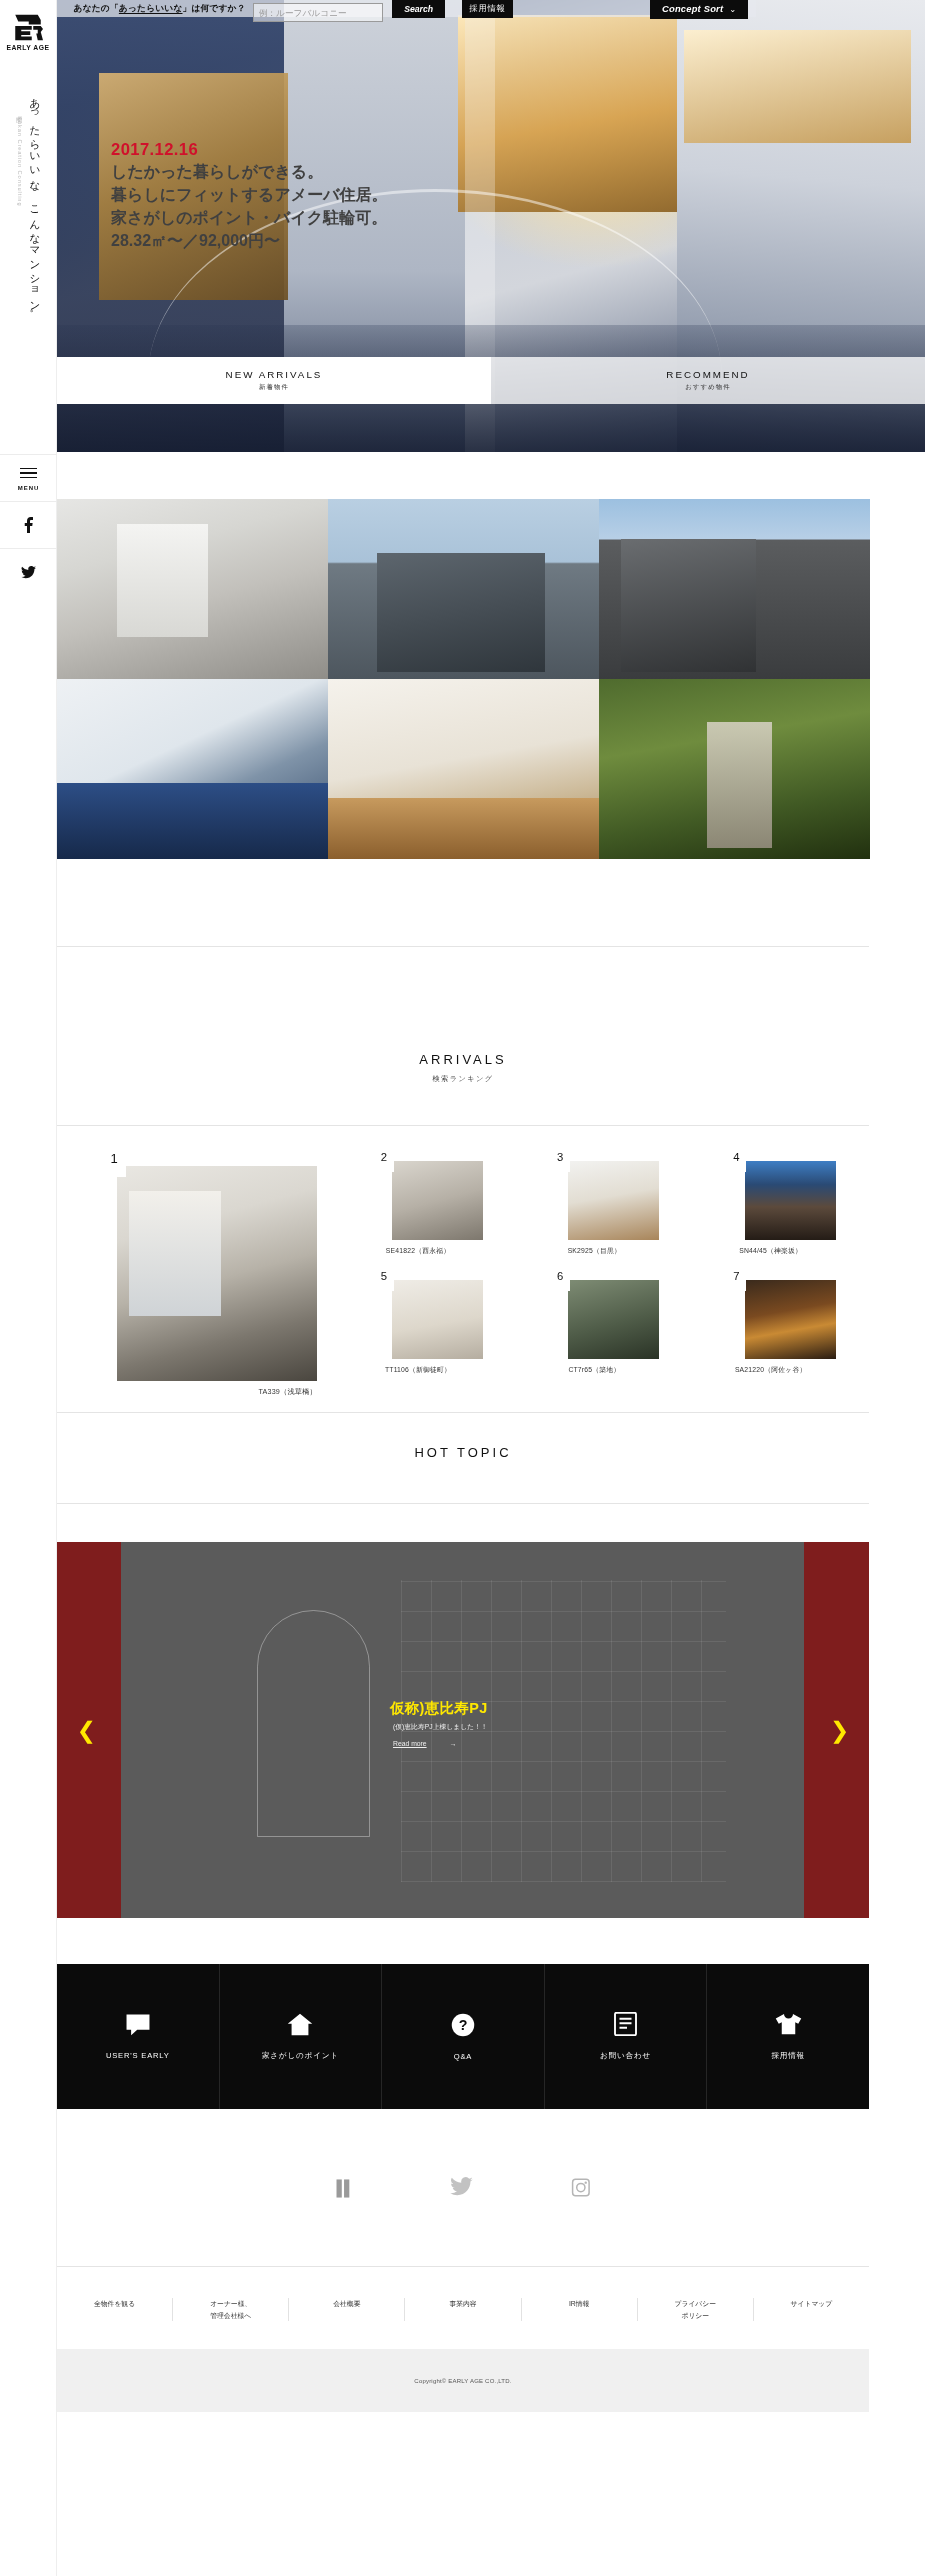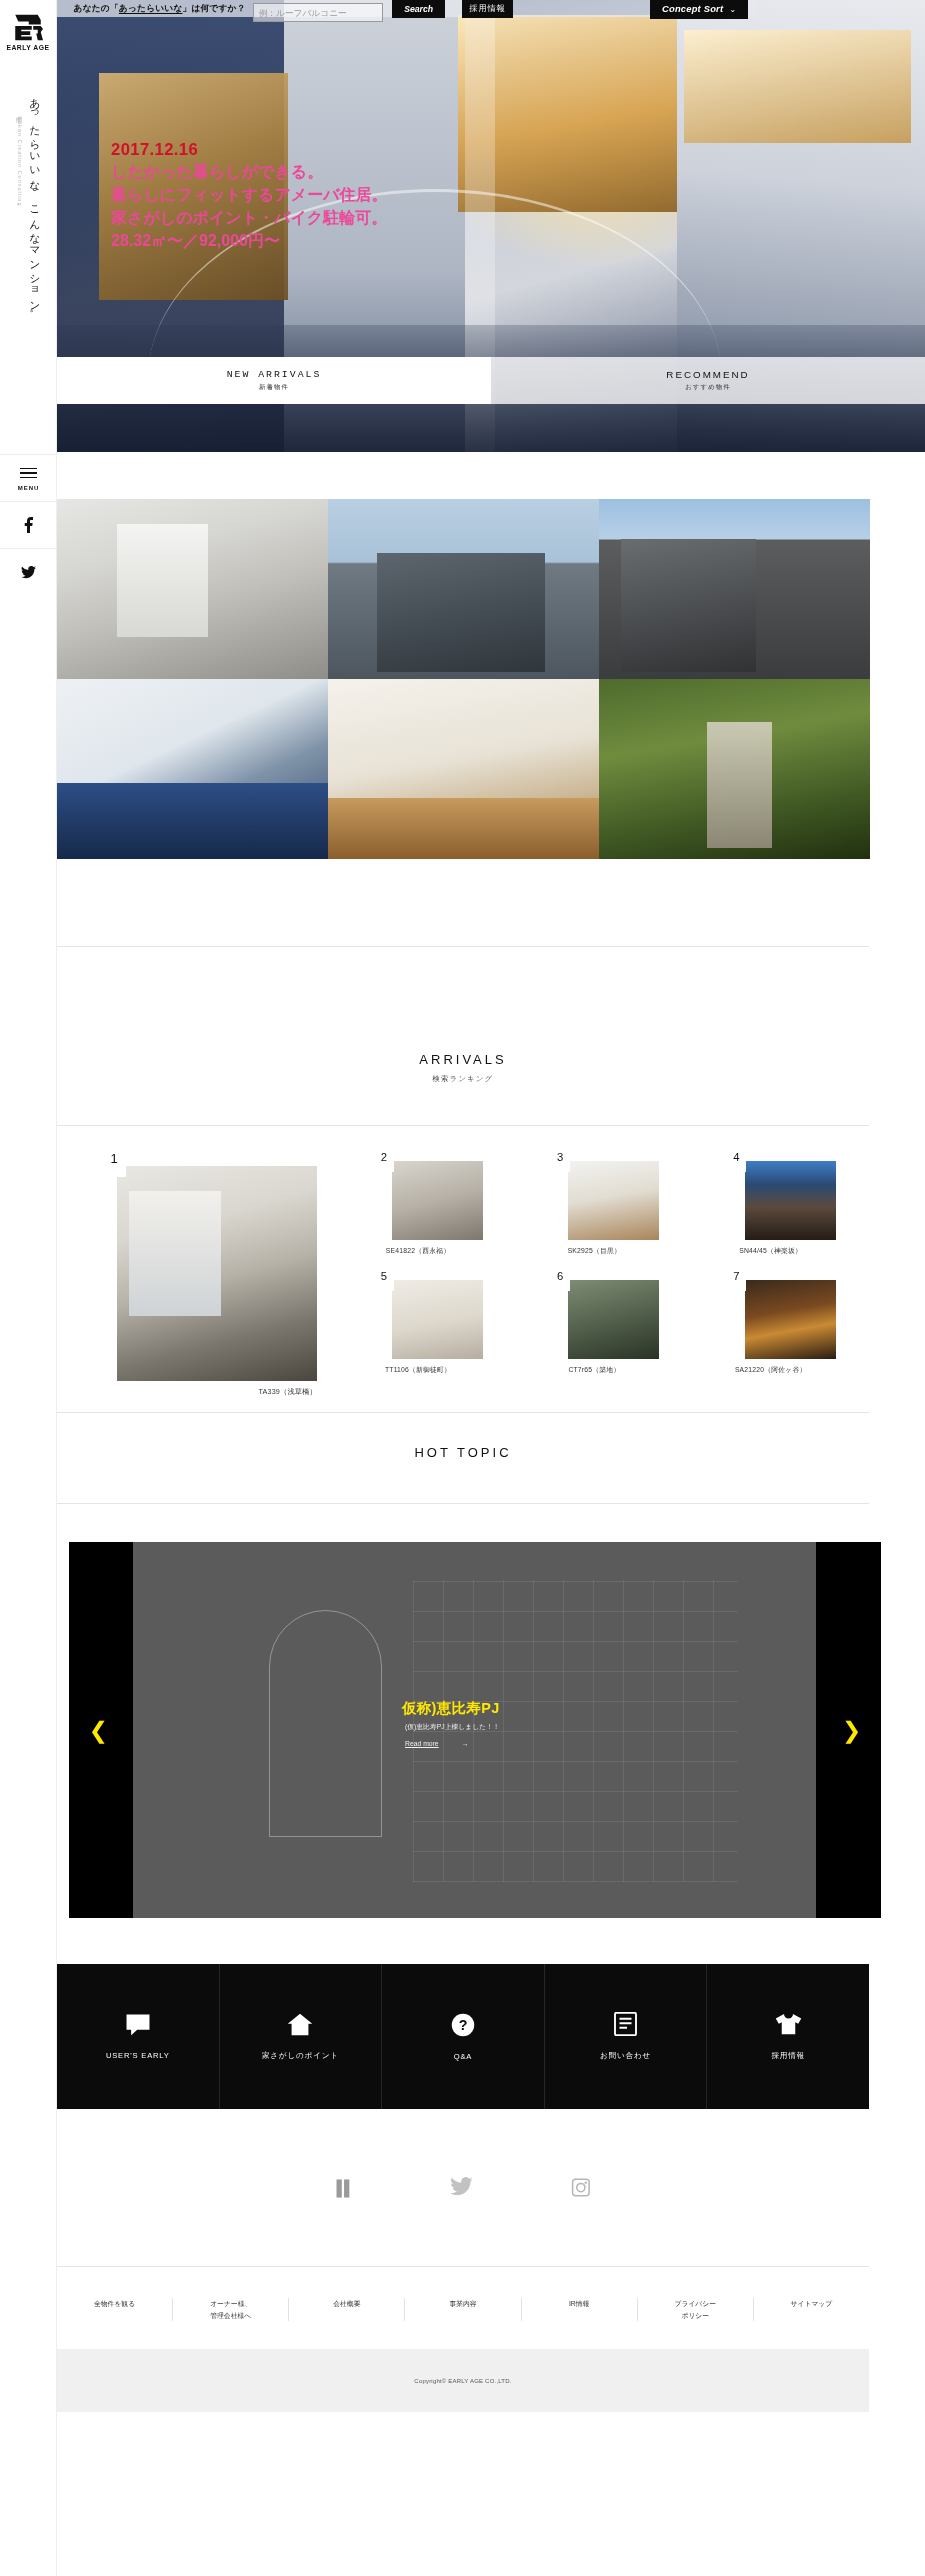--- a/index.html
+++ b/index.html
@@ -36,37 +36,37 @@
   .hero-b3{position:absolute;left:227px;top:0;width:181px;height:452px;background:linear-gradient(180deg,#cdd2da,#aeb6c4 60%,#5b6780);}
   .hero-b4{position:absolute;left:401px;top:15px;width:227px;height:197px;background:linear-gradient(170deg,#ffe9b9,#d7a24f 55%,#8d6427);opacity:.95;}
   .hero-b5{position:absolute;left:408px;top:0;width:30px;height:452px;background:rgba(255,255,255,.28);}
   .hero-b6{position:absolute;left:620px;top:0;width:249px;height:452px;background:linear-gradient(185deg,#e8eaee,#cdd2db 40%,#8f99ab 78%,#46506a);}
   .hero-b7{position:absolute;left:627px;top:30px;width:227px;height:113px;background:linear-gradient(170deg,#fff0cd,#c59a52);opacity:.9;}
   .hero-b8{position:absolute;left:0;top:325px;width:868px;height:127px;background:linear-gradient(180deg,rgba(40,52,80,.25),rgba(20,28,48,.85));}
   .hero-curve{position:absolute;left:91px;top:189px;width:574px;height:227px;border-top:3.8px solid rgba(255,255,255,.5);border-radius:60% 60% 0 0 / 100% 100% 0 0;}
 
   .hero-copy{position:absolute;left:54px;top:140px;z-index:5;}
   .hero-date{color:#d0112b;font-size:16.6px;font-weight:700;letter-spacing:0.4px;line-height:1.2;margin-bottom:1.5px;}
-  .hero-line{color:#ec4899;font-size:16px;font-weight:700;line-height:1.42;letter-spacing:0px;white-space:nowrap;}
+  .hero-line{color:#404040;font-size:16px;font-weight:700;line-height:1.42;letter-spacing:0px;white-space:nowrap;}
 
   
   .topbar{position:absolute;left:57px;top:0;width:699px;height:17px;background:rgba(230,233,238,.72);z-index:20;display:flex;align-items:center;padding:0 7.6px 0 16.6px;}
   .tb-label{font-size:8.7px;color:#111;font-weight:700;letter-spacing:0.2px;white-space:nowrap;}
   .tb-label u{text-underline-offset:1.5px;}
   .tb-input{margin-left:7.6px;width:130px;height:19px;border:0.8px solid #9a9a9a;background:rgba(255,255,255,.55);font-size:8.7px;color:#111;padding:0 4.5px;font-family:inherit;margin-top:8px;}
   .tb-input::placeholder{color:#9b9b9b;}
   .tb-btn{margin-left:9px;height:19.7px;background:#0c0c0c;color:#fff;border:none;font-size:8.7px;font-style:italic;font-weight:700;padding:0 12px;cursor:pointer;font-family:inherit;}
   .tb-recruit{margin-left:16.6px;height:19.7px;background:#0c0c0c;color:#fff;font-size:8.3px;padding:0 7.6px;display:flex;align-items:center;letter-spacing:0.8px;}
   .tb-sort{margin-left:auto;height:21px;background:#0c0c0c;color:#fff;font-size:9.4px;font-style:italic;font-weight:700;padding:0 12px;display:flex;align-items:center;gap:6px;letter-spacing:0.2px;}
   .tb-sort .cv{font-style:normal;font-weight:400;font-size:8.3px;}
 
   
   .tabs{position:absolute;left:57px;top:357px;width:868px;height:47px;display:flex;z-index:15;}
   .tab{flex:1;display:flex;flex-direction:column;align-items:center;justify-content:center;gap:2.3px;cursor:pointer;}
-  .tab.active{background:#fff;font-family:Liberation Mono, monospace;}
+  .tab.active{background:#fff;}
   .tab.inactive{background:rgba(255,255,255,.78);}
   .tab .en{font-size:9.8px;letter-spacing:2px;color:#111;font-weight:400;}
   .tab .jp{font-size:6.4px;letter-spacing:1.1px;color:#333;}
 
   
   .gallery{position:absolute;left:57px;top:499px;width:812px;display:grid;grid-template-columns:repeat(3,271px);grid-auto-rows:180px;}
   .gcell{position:relative;overflow:hidden;cursor:pointer;}
   .g1{background:linear-gradient(165deg,#e6e6e4 0%,#d6d6d2 30%,#c2c0bb 55%,#8f8d88 100%);}
   .g1:after{content:"";position:absolute;left:22%;top:14%;width:91px;height:113px;background:linear-gradient(180deg,#f4f4f2,#d8d8d4);}
   .g2{background:linear-gradient(180deg,#b9cfe2 0%,#a9c2d8 35%,#6f7a83 36%,#4d565e 100%);}
@@ -100,21 +100,21 @@
   .rk-cell .num{position:absolute;left:41px;top:0;width:19.7px;height:21px;background:#fff;display:flex;align-items:flex-start;justify-content:center;font-size:11.3px;color:#111;z-index:3;}
   .rk-cell .cap{position:absolute;left:0;top:95px;width:170px;text-align:center;font-size:6.8px;color:#333;letter-spacing:0.2px;}
   .p2{background:linear-gradient(165deg,#d9d5cd,#b6b0a6 50%,#7d776d);}
   .p3{background:linear-gradient(170deg,#f2f2f0,#e2ddd2 45%,#a8855a 100%);}
   .p4{background:linear-gradient(180deg,#3e7ec4 0%,#2a4a74 30%,#5c4a3c 58%,#241c16 100%);}
   .p5{background:linear-gradient(170deg,#efece6,#ddd7cb 55%,#b5ada0);}
   .p6{background:linear-gradient(165deg,#7e8c74,#4f5c48 55%,#2a3326);}
   .p7{background:linear-gradient(170deg,#3a2a1c,#7a4a20 40%,#c98a34 62%,#2a1c12 100%);}
 
   
-  .carousel{position:absolute;left:57px;top:1542px;width:812px;height:376px;background:#000000;overflow:hidden;margin-left:12px;}
+  .carousel{position:absolute;left:57px;top:1542px;width:812px;height:376px;background:#7f1d1d;overflow:hidden;}
   .car-inner{position:absolute;left:64px;top:0;width:683px;height:376px;background:#5b5b5b;}
   .car-sketch{position:absolute;left:280px;top:38px;width:325px;height:302px;background:
     repeating-linear-gradient(0deg,rgba(255,255,255,.10) 0 0.8px,transparent 0.8px 30px),
     repeating-linear-gradient(90deg,rgba(255,255,255,.10) 0 0.8px,transparent 0.8px 30px);
     opacity:.85;}
   .car-arch{position:absolute;left:136px;top:68px;width:113px;height:227px;border:1.5px solid rgba(255,255,255,.35);border-radius:57px 57px 0 0;}
   .car-title{position:absolute;left:269px;top:157px;font-size:14.4px;color:#ffe800;font-weight:700;letter-spacing:0.4px;}
   .car-sub{position:absolute;left:272px;top:180px;font-size:6.8px;color:#efefef;}
   .car-more{position:absolute;left:272px;top:198px;font-size:6.8px;color:#efefef;display:flex;align-items:center;gap:23px;}
   .car-more span:first-child{text-decoration:underline;}

